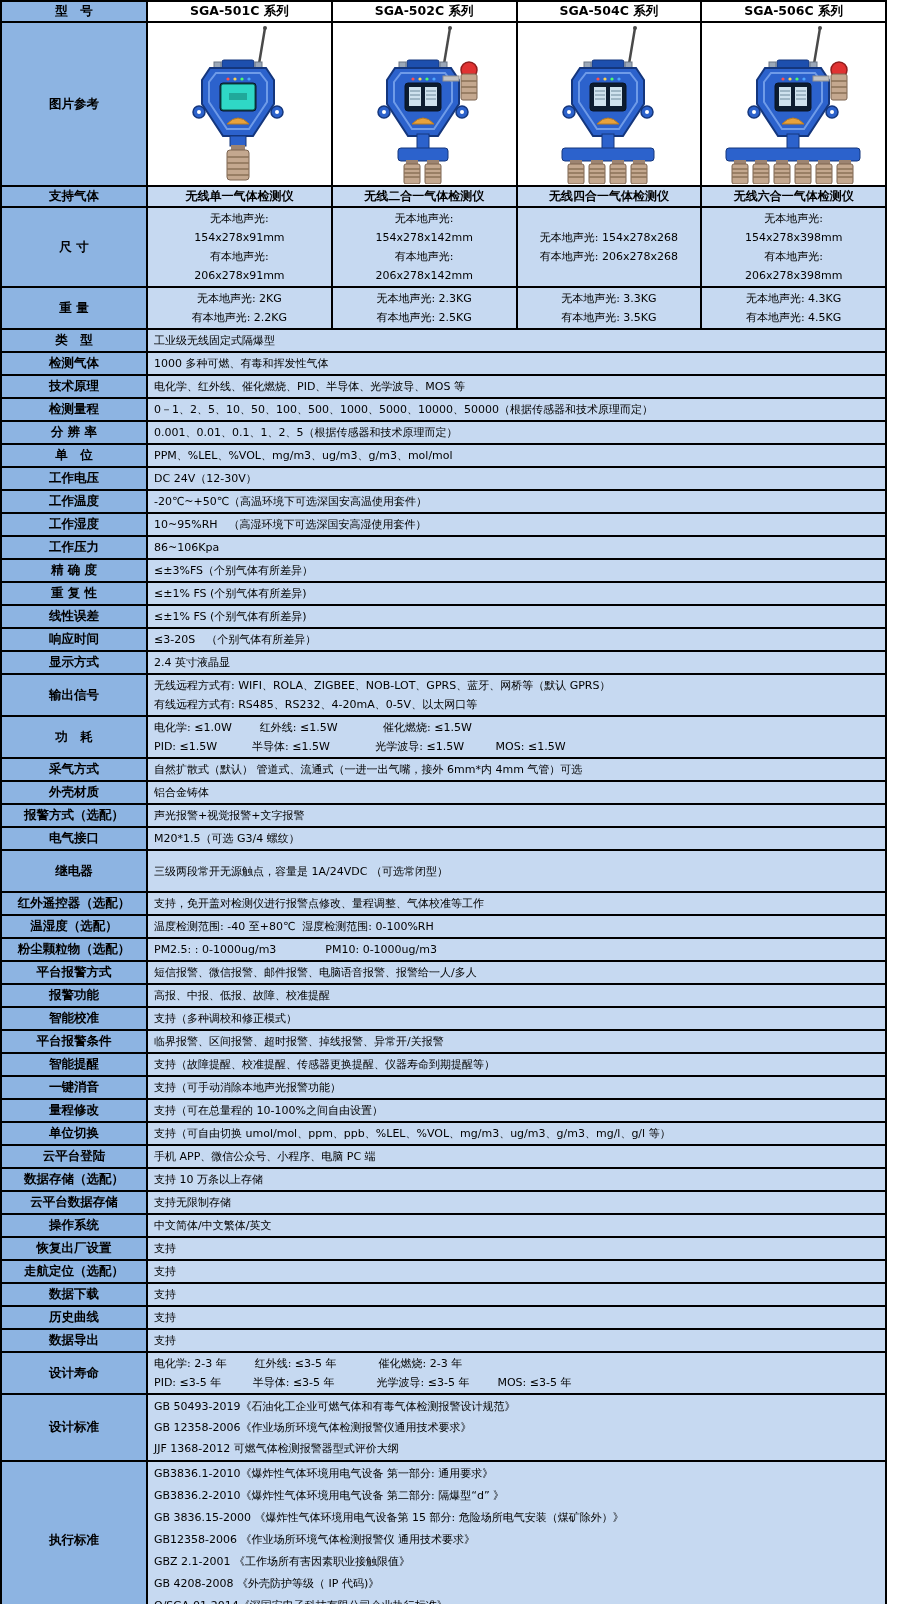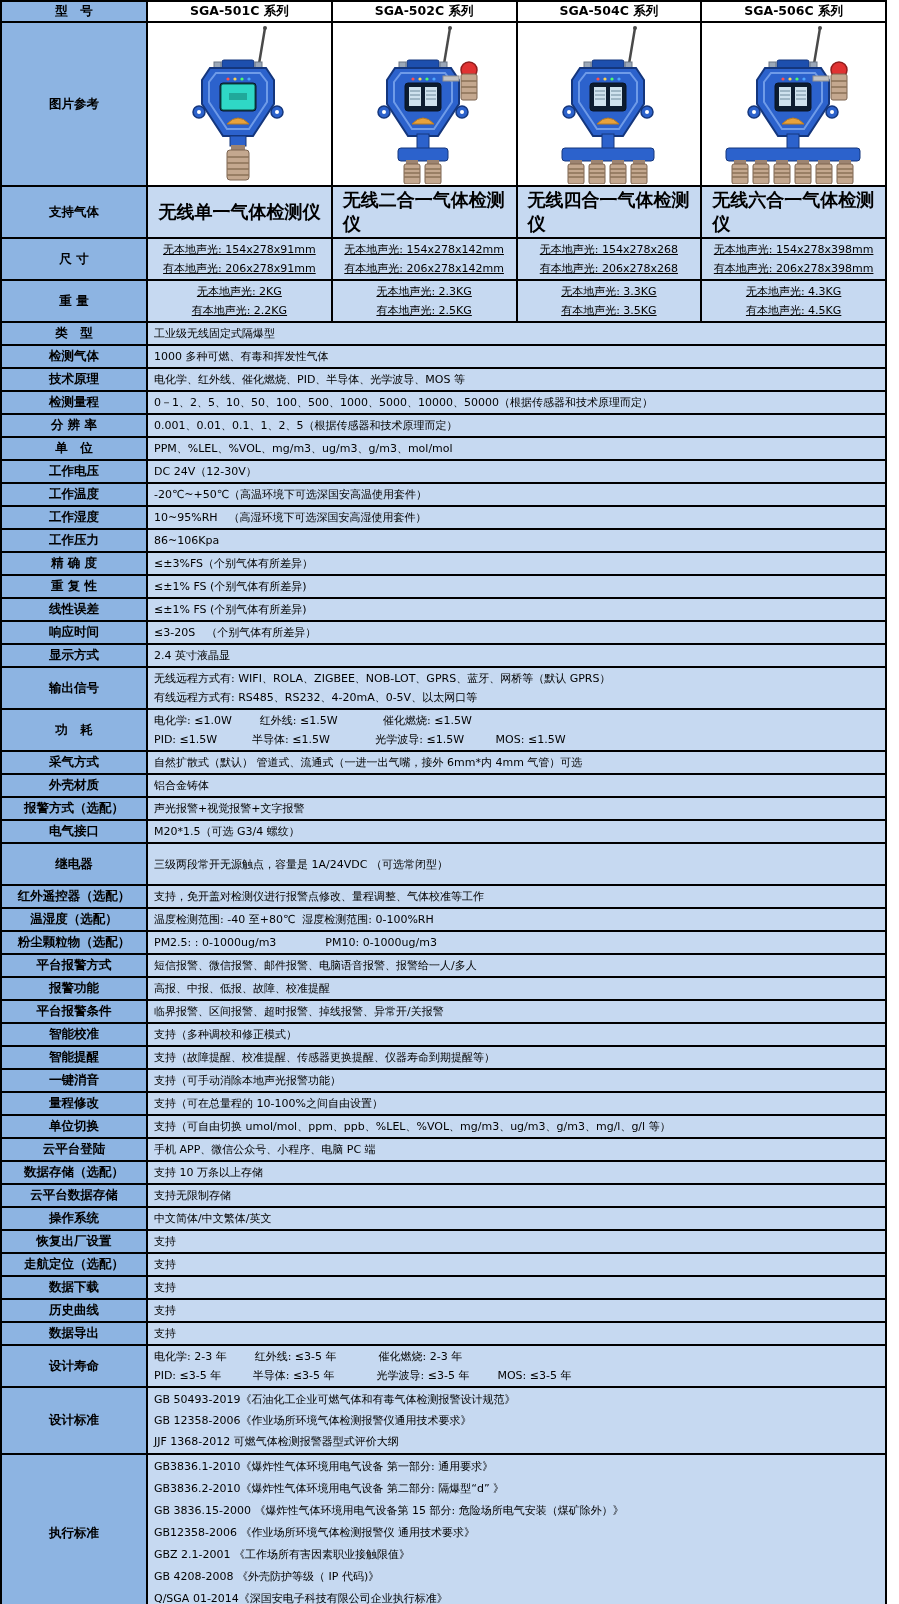--- a/index.html
+++ b/index.html
@@ -5,28 +5,28 @@
   html,body{margin:0;padding:0;background:#ffffff;font-family:"DejaVu Sans","Liberation Sans",sans-serif;}
   .tbl{width:887px;box-sizing:border-box;border:2px solid #000;background:#c6d9f1;}
   .r{display:flex;border-bottom:2px solid #000;min-height:19px;}
   .r:last-child{border-bottom:none;border-radius:7px;}
   .lb{flex:0 0 146px;width:146px;background:#8db4e2;border-right:2px solid #000;display:flex;align-items:center;justify-content:center;text-align:center;font-weight:bold;font-size:12.5px;color:#000;padding:0 2px;box-sizing:border-box;line-height:1.15;}
   .vl{flex:1;display:flex;flex-direction:column;justify-content:center;padding:1px 4px 1px 6px;box-sizing:border-box;font-size:11px;color:#000;min-width:0;}
   .ln{line-height:19px;white-space:pre-wrap;}
   .roomy .ln{line-height:21px;}
   .big .ln{line-height:22px;}
   .cols{display:flex;flex:1;min-width:0;}
-  .vc{flex:1;border-left:2px solid #000;display:flex;flex-direction:column;align-items:center;justify-content:center;font-size:11px;text-align:left;box-sizing:border-box;padding:1px 10px;min-width:0;}
+  .vc{flex:1;border-left:2px solid #000;display:flex;flex-direction:column;align-items:center;justify-content:center;font-size:11px;text-align:center;box-sizing:border-box;padding:1px 16px;min-width:0;}
   .vc:first-child{border-left:none;}
   .hdr .vc{background:#ffffff;font-weight:bold;font-size:12.5px;}
   .imgs .vc{background:#ffffff;}
   .h2{min-height:40px;}
   .h-img{min-height:160px;}
-  .bold .vc{font-weight:bold;font-size:18px;}
-  .vc .ln{line-height:19px;text-decoration:underline;}
+  .bold .vc{font-weight:bold;font-size:12px;}
+  .vc .ln{line-height:19px;}
   .defs{position:absolute;width:0;height:0;overflow:hidden;}
 </style>
 </head>
 <body>
 
 <svg class="defs" aria-hidden="true">
   <defs>
     <g id="sensor">
       <rect x="2" y="0" width="12" height="5" fill="#9d8471"></rect>
       <rect x="0" y="4" width="16" height="20" rx="2" fill="#c4a88f" stroke="#7c6450" stroke-width="1"></rect>
@@ -347,29 +347,29 @@
         <div class="ln">短信报警、微信报警、邮件报警、电脑语音报警、报警给一人/多人</div>
       </div>
     </div>
   <div class="r">
       <div class="lb">报警功能</div>
       <div class="vl">
         <div class="ln">高报、中报、低报、故障、校准提醒</div>
       </div>
     </div>
   <div class="r">
+      <div class="lb">智能校准</div>
+      <div class="vl">
+        <div class="ln">支持（多种调校和修正模式）</div>
+      </div>
+    </div>
+  <div class="r">
       <div class="lb">平台报警条件</div>
       <div class="vl">
         <div class="ln">临界报警、区间报警、超时报警、掉线报警、异常开/关报警</div>
-      </div>
-    </div>
-  <div class="r">
-      <div class="lb">智能校准</div>
-      <div class="vl">
-        <div class="ln">支持（多种调校和修正模式）</div>
       </div>
     </div>
   <div class="r">
       <div class="lb">智能提醒</div>
       <div class="vl">
         <div class="ln">支持（故障提醒、校准提醒、传感器更换提醒、仪器寿命到期提醒等）</div>
       </div>
     </div>
   <div class="r">
       <div class="lb">一键消音</div>

